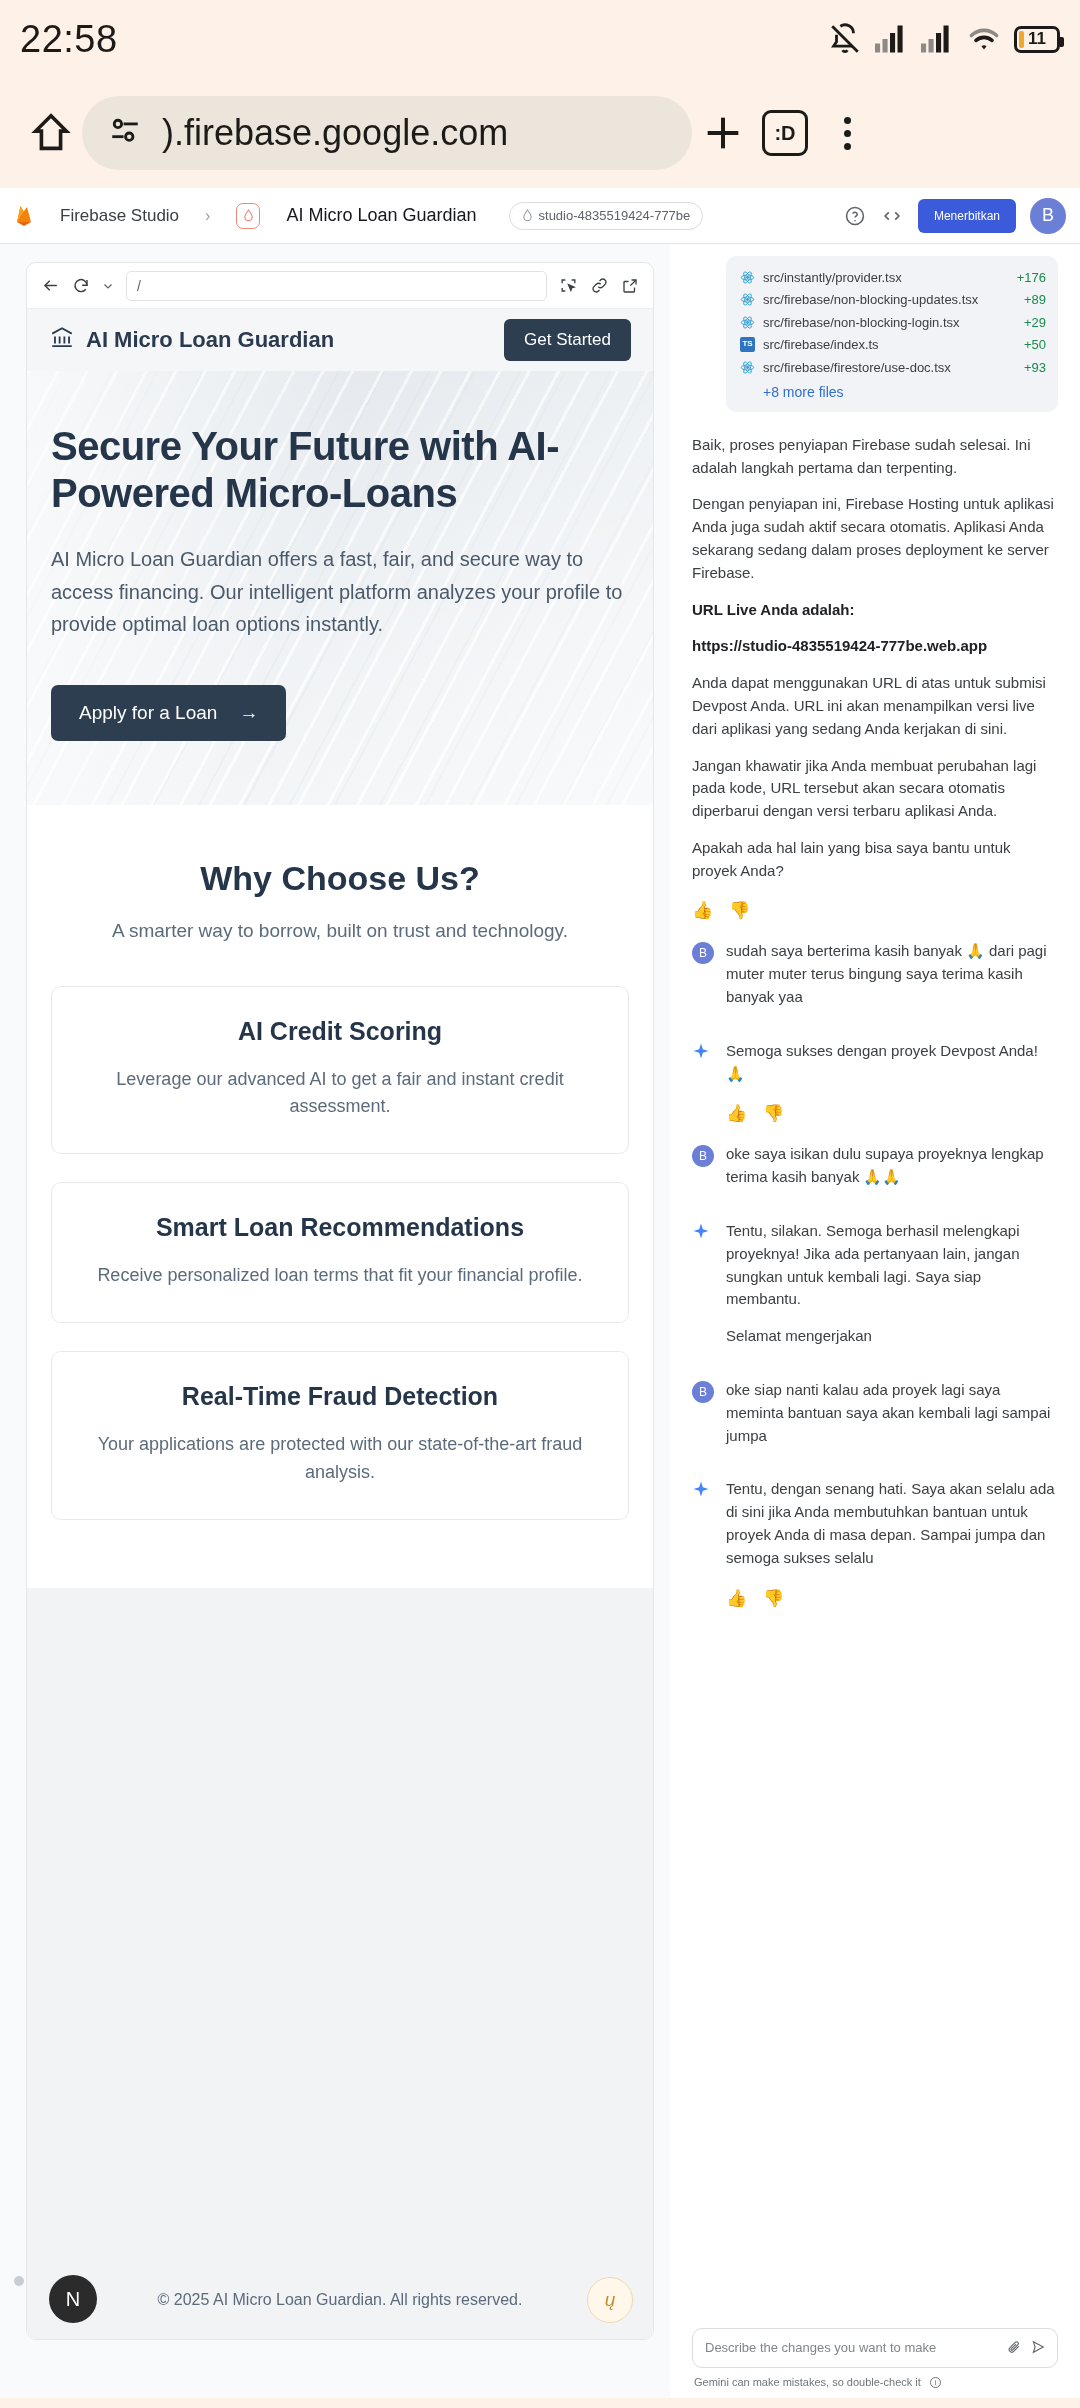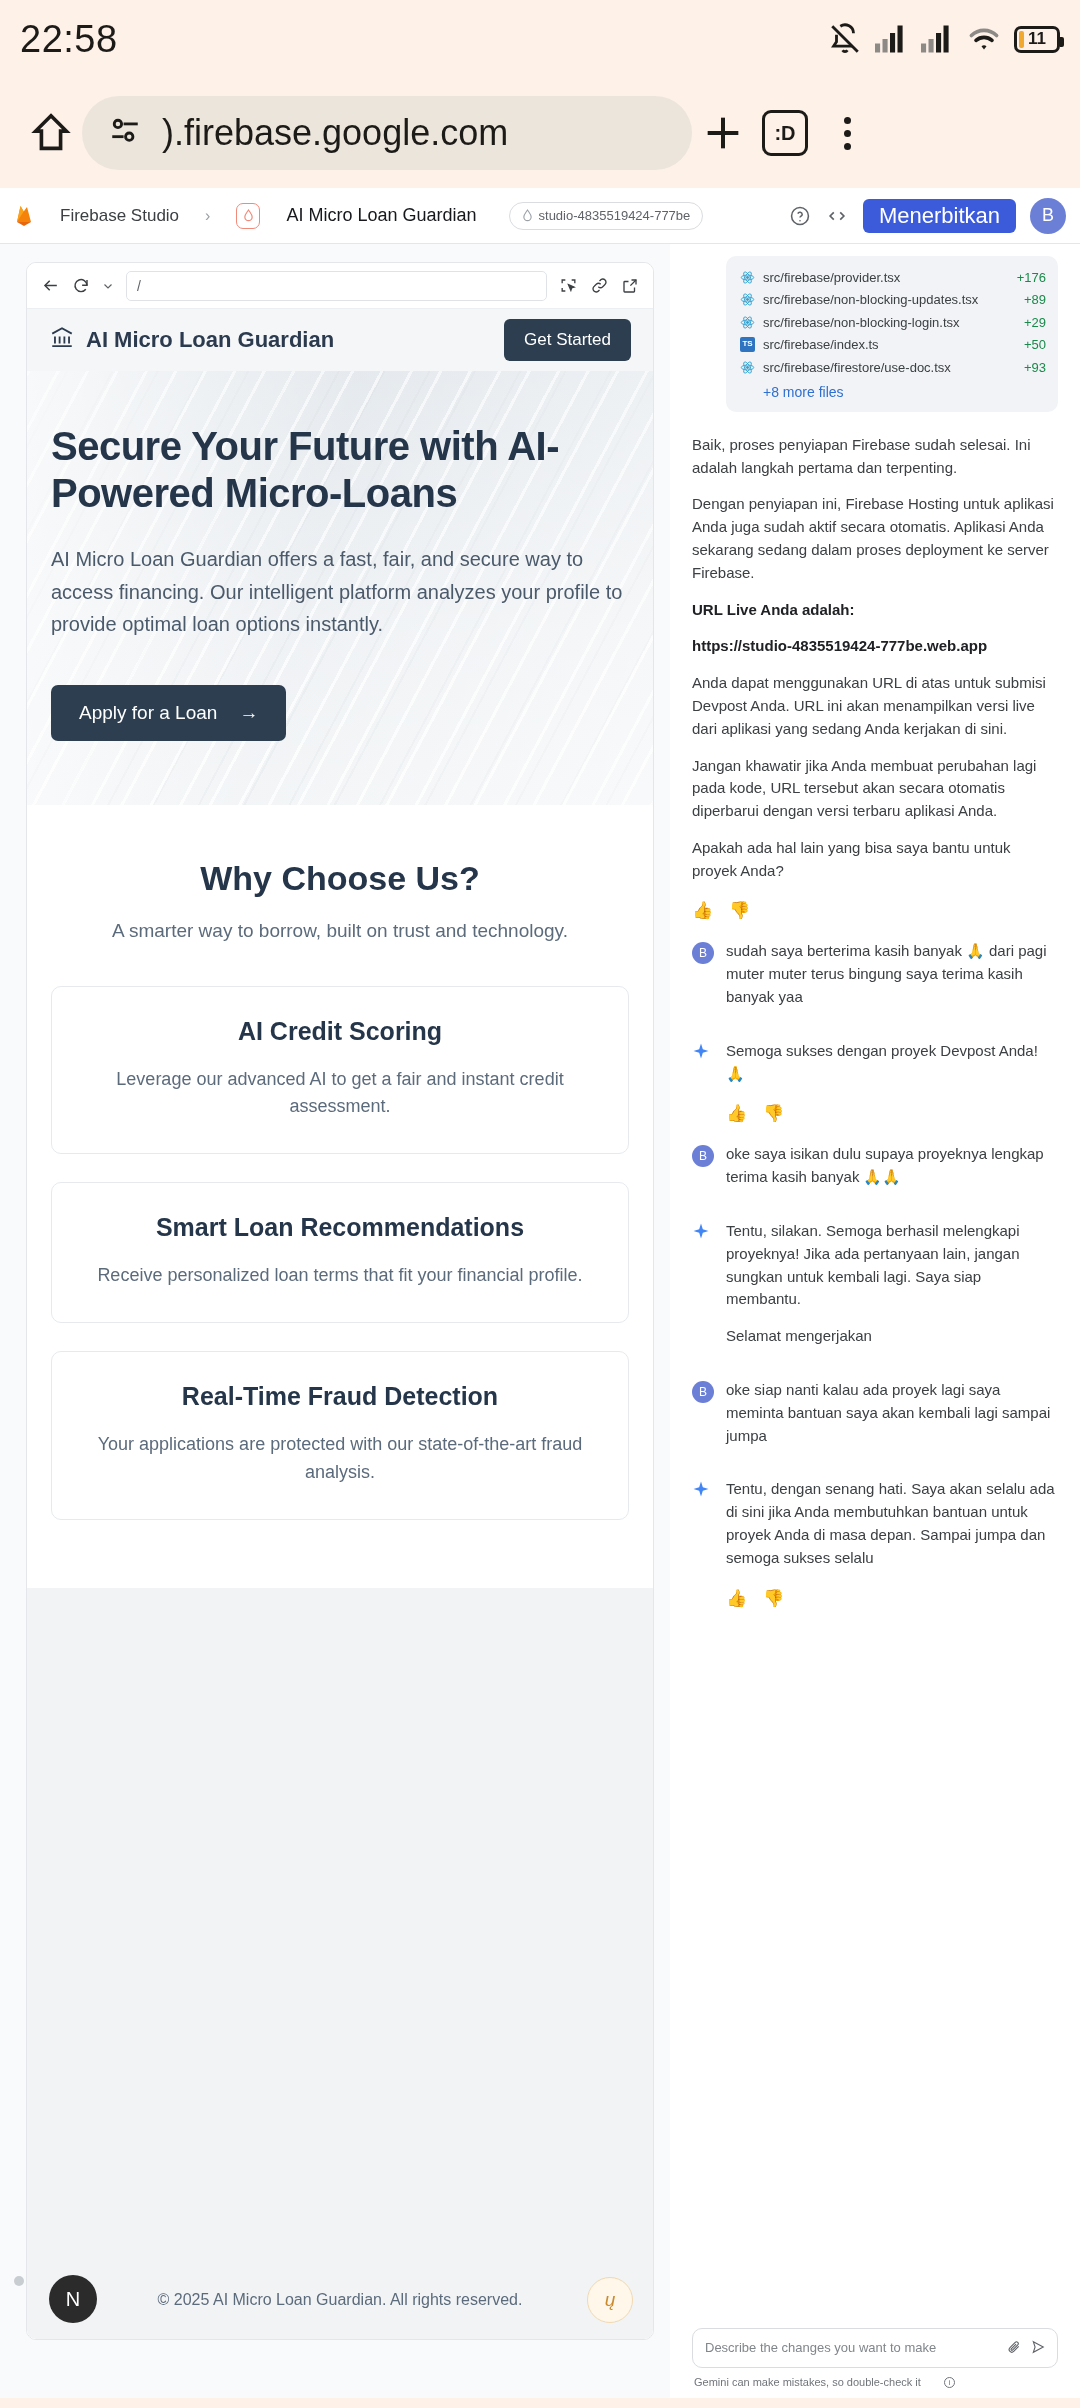--- a/index.html
+++ b/index.html
@@ -67,21 +67,21 @@
   }
   .fb-appname { font-size: 18px; color: #17181c; font-weight: 500; white-space: nowrap; }
   .fb-chip {
     height: 28px; border: 1px solid #dadce0; border-radius: 14px;
     display: flex; align-items: center; gap: 6px; padding: 0 12px; margin-left: 6px;
   }
   .fb-chip span { font-size: 13px; color: #5f6368; white-space: nowrap; }
   .fb-right { margin-left: auto; display: flex; align-items: center; gap: 14px; }
   .fb-icon-btn { color: #5f6368; display: flex; align-items: center; }
   .fb-publish {
-    background: #3b5bdb; color: #fff; font-size: 22px; border: none;
+    background: #3b5bdb; color: #fff; font-size: 12px; border: none;
     border-radius: 6px; height: 34px; padding: 0 16px; cursor: pointer;
     font-family: inherit;
   }
   .fb-avatar {
     width: 36px; height: 36px; border-radius: 50%; background: #6b7fd7;
     color: #fff; display: flex; align-items: center; justify-content: center;
     font-size: 18px; font-weight: 500;
   }
 
   
@@ -217,21 +217,21 @@
   .feedback { display: flex; gap: 16px; padding: 4px 0 2px 0; color: #70757a; font-size: 17px; }
 
   
   .composer-wrap { padding: 0 22px 10px 22px; background: #fff; }
   .composer {
     border: 1px solid #dadce0; border-radius: 10px; padding: 10px 12px;
     display: flex; align-items: flex-start; gap: 8px; background: #fff;
   }
   .composer .ph { flex: 1; font-size: 13px; color: #80868b; line-height: 1.4; }
   .composer-icons { display: flex; gap: 10px; color: #5f6368; font-size: 14px; padding-top: 1px; }
-  .disclaimer { font-size: 11px; color: #70757a; padding: 8px 0 0 2px; display: flex; align-items: center; gap: 23px; }
+  .disclaimer { font-size: 11px; color: #70757a; padding: 8px 0 0 2px; display: flex; align-items: center; gap: 9px; }
   .info-c {
     width: 11px; height: 11px; border: 1px solid #70757a; border-radius: 50%;
     font-size: 8px; display: inline-flex; align-items: center; justify-content: center; color: #70757a;
   }
 
   
   .navbar {
     height: 110px; background: #fdf1e8; display: flex;
     align-items: center; justify-content: space-around;
   }
@@ -471,21 +471,21 @@
             <span class="ficon">
               <svg width="15" height="15" viewBox="0 0 24 24">
                   <circle cx="12" cy="12" r="2.3" fill="#2f9fd0"></circle>
               <g fill="none" stroke="#2f9fd0" stroke-width="1.4">
               <ellipse cx="12" cy="12" rx="10" ry="4"></ellipse>
                     <ellipse cx="12" cy="12" rx="10" ry="4" transform="rotate(60 12 12)"></ellipse>
               <ellipse cx="12" cy="12" rx="10" ry="4" transform="rotate(120 12 12)"></ellipse>
                   </g>
                 </svg>
             </span>
-            <span class="fname">src/firebase/provider.tsx</span>
+            <span class="fname">src/instantly/provider.tsx</span>
             <span class="fadd">+176</span>
           </div>
           <div class="filerow">
             <span class="ficon">
               <svg width="15" height="15" viewBox="0 0 24 24">
                   <circle cx="12" cy="12" r="2.3" fill="#2f9fd0"></circle>
               <g fill="none" stroke="#2f9fd0" stroke-width="1.4">
               <ellipse cx="12" cy="12" rx="10" ry="4"></ellipse>
                     <ellipse cx="12" cy="12" rx="10" ry="4" transform="rotate(60 12 12)"></ellipse>
               <ellipse cx="12" cy="12" rx="10" ry="4" transform="rotate(120 12 12)"></ellipse>

